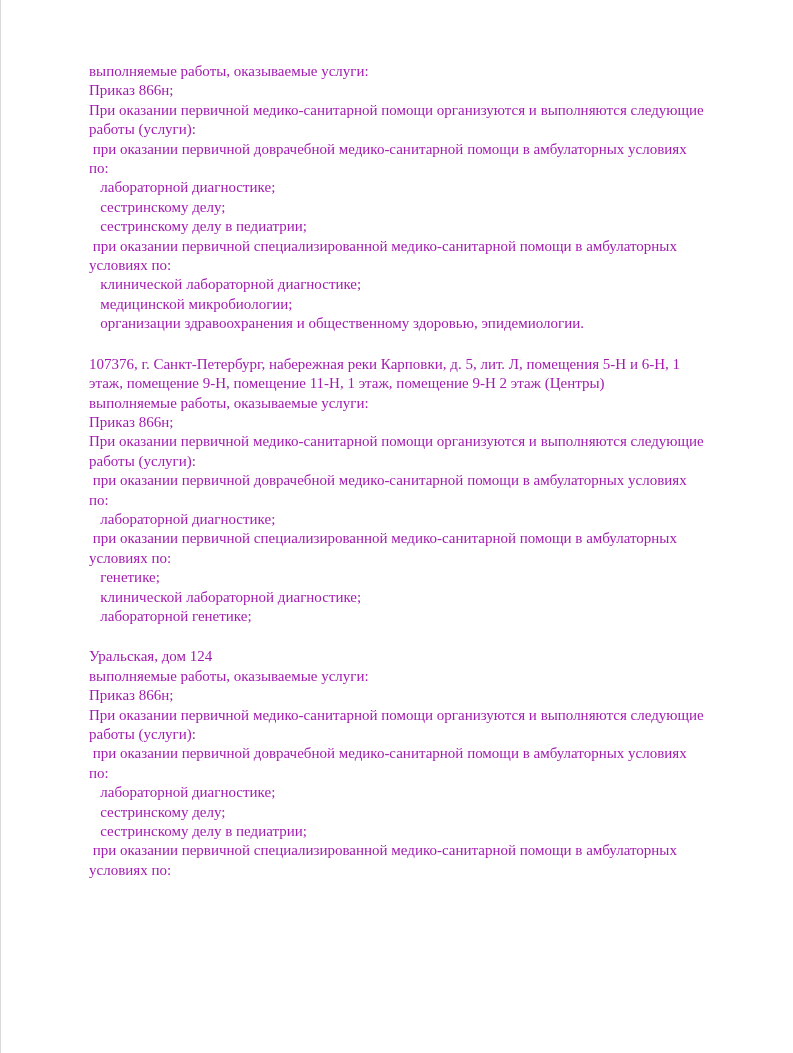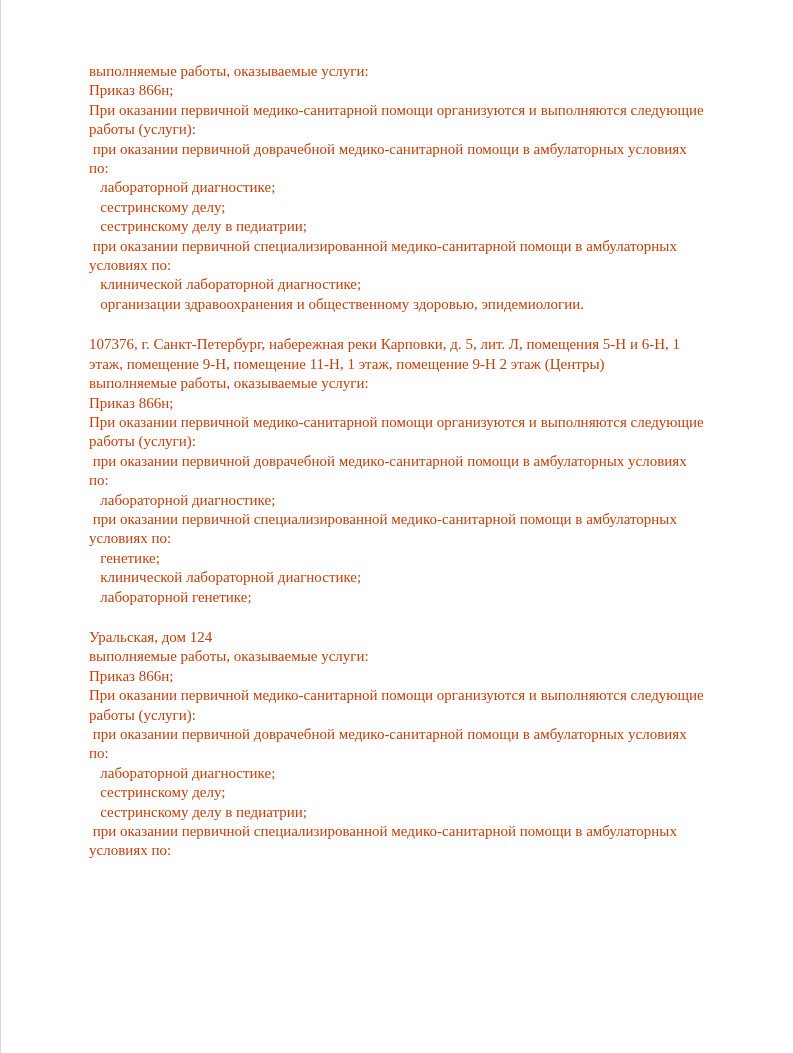--- a/index.html
+++ b/index.html
@@ -16,21 +16,21 @@
     box-sizing: border-box;
     font-family: "Liberation Serif", "DejaVu Serif", serif;
   }
   .doc {
     position: absolute;
     left: 88px;
     top: 62px;
     width: 672px;
     font-size: 15px;
     line-height: 19.4px;
-    color: #c2410c;
+    color: #a21caf;
   }
   .entry {
     margin-bottom: 21px;
   }
   .line {
     white-space: pre;      
     min-height: 19.4px;
   }
 </style>
 </head>
@@ -44,20 +44,21 @@
         <div class="line">При оказании первичной медико-санитарной помощи организуются и выполняются следующие</div>
         <div class="line">работы (услуги):</div>
         <div class="line"> при оказании первичной доврачебной медико-санитарной помощи в амбулаторных условиях</div>
         <div class="line">по:</div>
         <div class="line">   лабораторной диагностике;</div>
         <div class="line">   сестринскому делу;</div>
         <div class="line">   сестринскому делу в педиатрии;</div>
         <div class="line"> при оказании первичной специализированной медико-санитарной помощи в амбулаторных</div>
         <div class="line">условиях по:</div>
         <div class="line">   клинической лабораторной диагностике;</div>
+        <div class="line">   медицинской микробиологии;</div>
         <div class="line">   организации здравоохранения и общественному здоровью, эпидемиологии.</div>
       </div>
       <div class="entry">
         <div class="line">107376, г. Санкт-Петербург, набережная реки Карповки, д. 5, лит. Л, помещения 5-Н и 6-Н, 1</div>
         <div class="line">этаж, помещение 9-Н, помещение 11-Н, 1 этаж, помещение 9-Н 2 этаж (Центры)</div>
         <div class="line">выполняемые работы, оказываемые услуги:</div>
         <div class="line">Приказ 866н;</div>
         <div class="line">При оказании первичной медико-санитарной помощи организуются и выполняются следующие</div>
         <div class="line">работы (услуги):</div>
         <div class="line"> при оказании первичной доврачебной медико-санитарной помощи в амбулаторных условиях</div>

